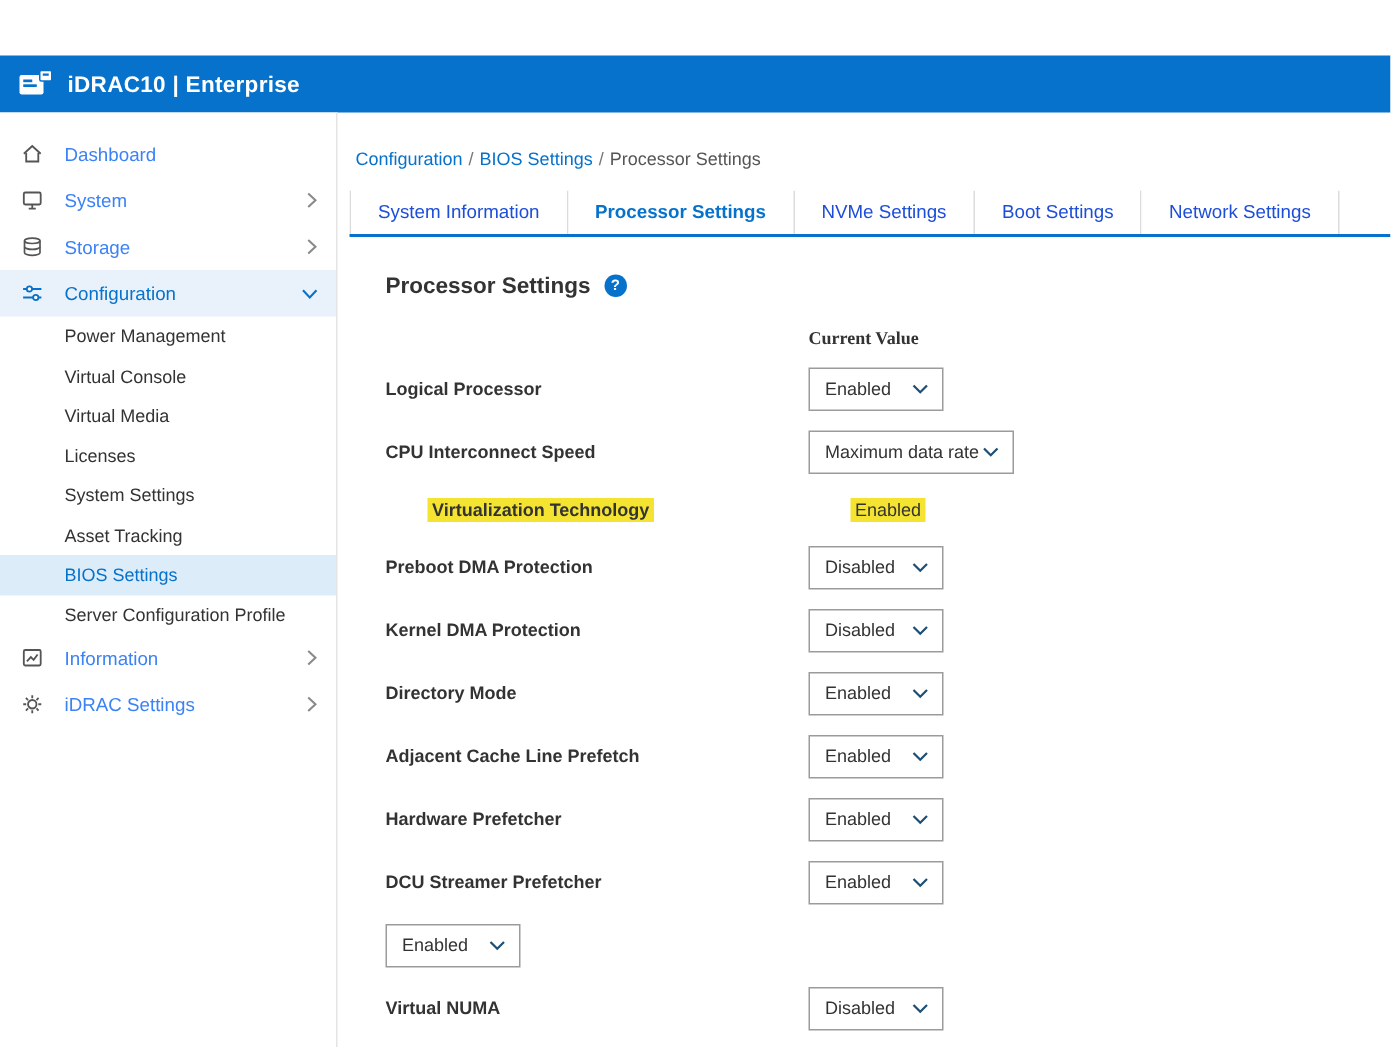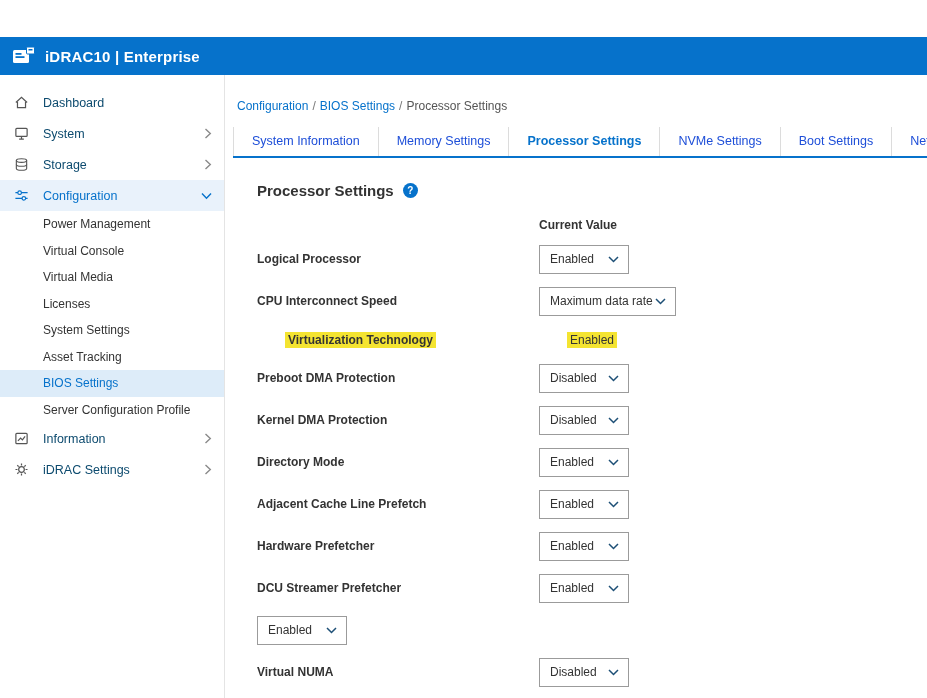--- a/index.html
+++ b/index.html
@@ -18,21 +18,21 @@
   .app-title { font-size: 15px; font-weight: bold; letter-spacing: .2px; }
   .logo { display: flex; align-items: center; }
   
   .layout { display: flex; height: 660px; }
   .sidebar {
     width: 225px; flex: 0 0 225px; border-right: 1px solid #e4e4e4;
     padding-top: 12px; overflow: hidden; background: #fff;
   }
   .nav-item {
     display: flex; align-items: center; height: 31px;
-    padding: 0 12px 0 14px; font-size: 12.5px; color: #0c4a6e; cursor: pointer;
+    padding: 0 12px 0 14px; font-size: 12.5px; color: #3b82f6; cursor: pointer;
   }
   .nav-item .icn { width: 17px; margin-right: 12px; display: flex; align-items: center; color: #555; }
   .nav-item.active { background: #e9f2fb; color: var(--accent); }
   .nav-item.active .icn { color: var(--accent); }
   .nav-item .chev { margin-left: auto; display: flex; color: #8a8a8a; }
   .nav-item.active .chev { color: var(--accent); }
   .nav-sub {
     display: flex; align-items: center; height: 26.5px;
     padding-left: 43px; font-size: 12px; color: #333; cursor: pointer;
   }
@@ -53,21 +53,21 @@
   .tab:first-child { border-left: 1px solid #dcdcdc; }
   .tab.active { color: var(--accent); font-weight: bold; }
   .content { padding: 22px 0 0 32px; }
   .page-title-row { display: flex; align-items: center; gap: 9px; height: 20px; }
   .page-title { font-size: 15px; font-weight: bold; color: #333; }
   .help {
     width: 15px; height: 15px; border-radius: 50%; background: var(--accent);
     color: #fff; font-size: 10px; font-weight: bold; display: flex;
     align-items: center; justify-content: center; cursor: pointer;
   }
-  .col-header { margin: 18px 0 0 282px; font-size: 12px; font-weight: bold; color: #333; height: 14px; }
+  .col-header { margin: 18px 0 0 282px; font-size: 12px; font-weight: bold; color: #333; height: 14px; font-family: Liberation Serif, serif; }
   .rows { margin-top: 6px; }
   .setting-row { display: flex; align-items: center; height: 42px; }
   .setting-row.text-row { height: 35px; margin-left: 28px; }
   .setting-label { width: 282px; font-size: 12px; font-weight: bold; color: #333; padding-right: 10px; }
   .select-box {
     width: 90px; height: 29px; border: 1px solid #9b9b9b; background: #fff;
     display: flex; align-items: center; justify-content: space-between;
     padding: 0 9px 0 10px; font-size: 12px; color: #333; cursor: pointer;
   }
   .select-box.wide { width: 137px; }
@@ -184,21 +184,20 @@
           </span>
         </div>
       </nav>
   </div>
 
   <div class="main">
     <div class="breadcrumb" id="breadcrumb-root"><a>Configuration</a><span class="crumb-sep">/</span><a>BIOS Settings</a><span class="crumb-sep">/</span><span>Processor Settings</span></div>
 
     <div class="tabs" id="tabs-root">
         <div class="tab">System Information</div>
-        <div class="tab">Memory Settings</div>
         <div class="tab active">Processor Settings</div>
         <div class="tab">NVMe Settings</div>
         <div class="tab">Boot Settings</div>
         <div class="tab">Network Settings</div>
       </div>
 
     <div class="content">
       <div class="page-title-row">
         <span class="page-title">Processor Settings</span>
         <span class="help">?</span>

